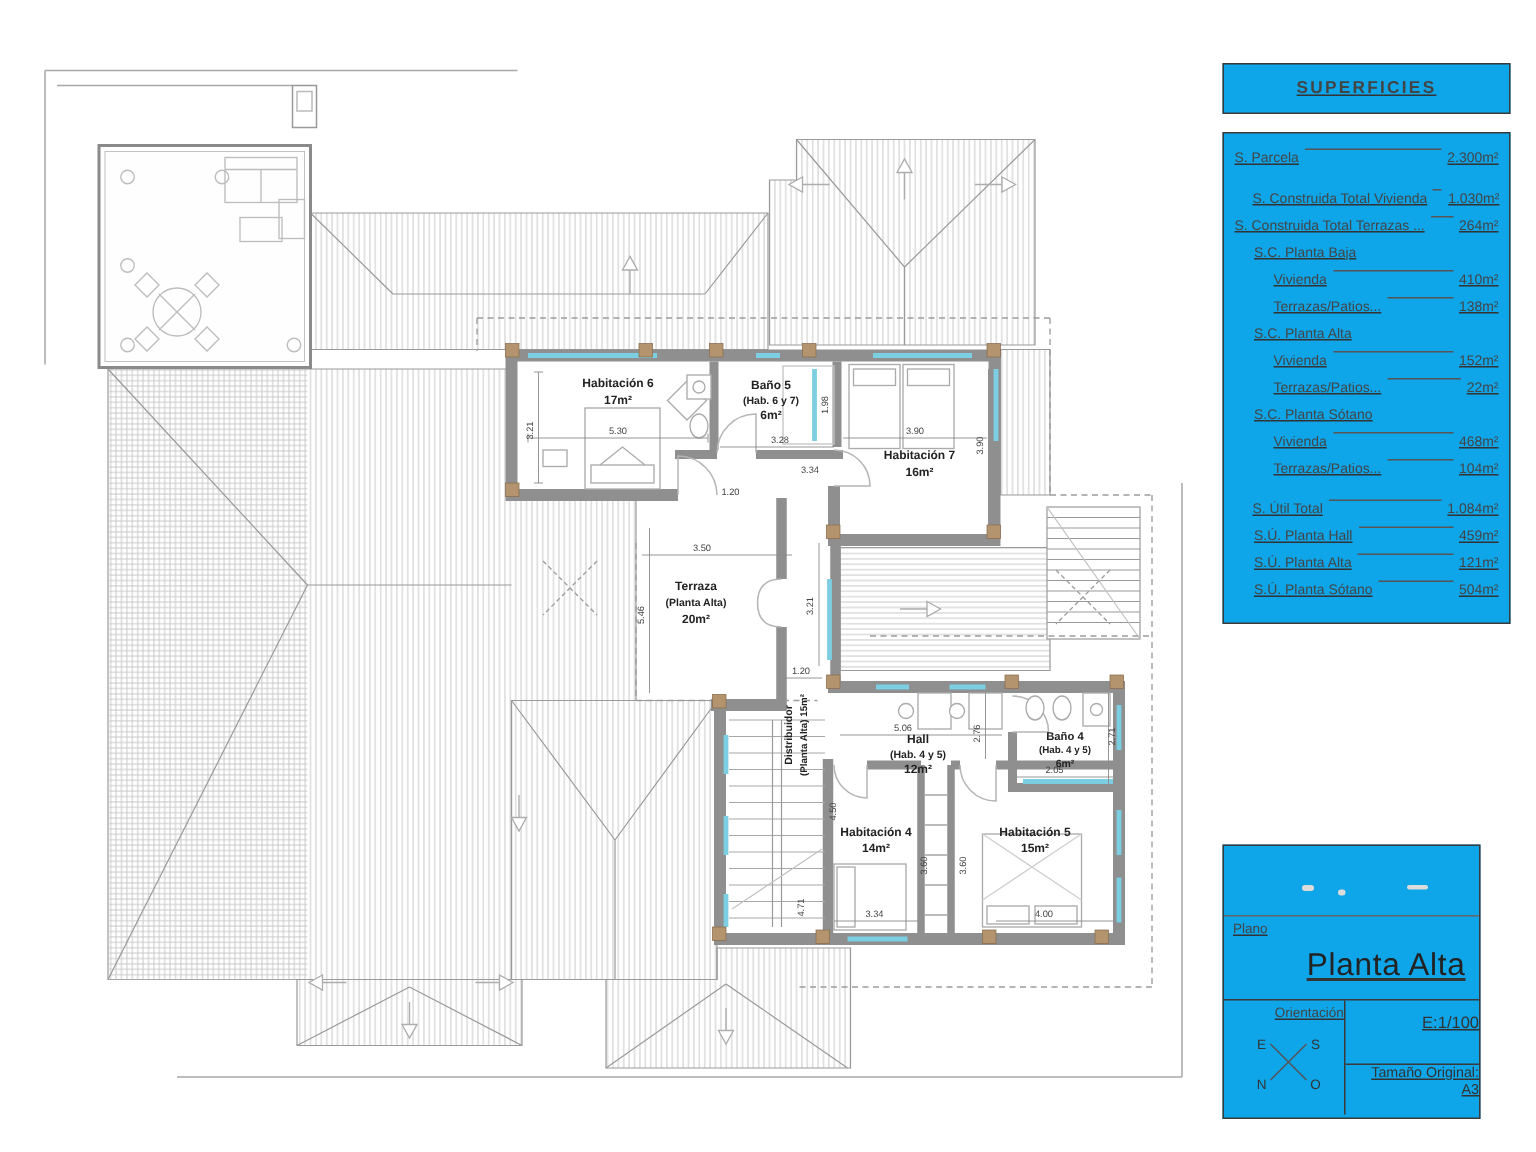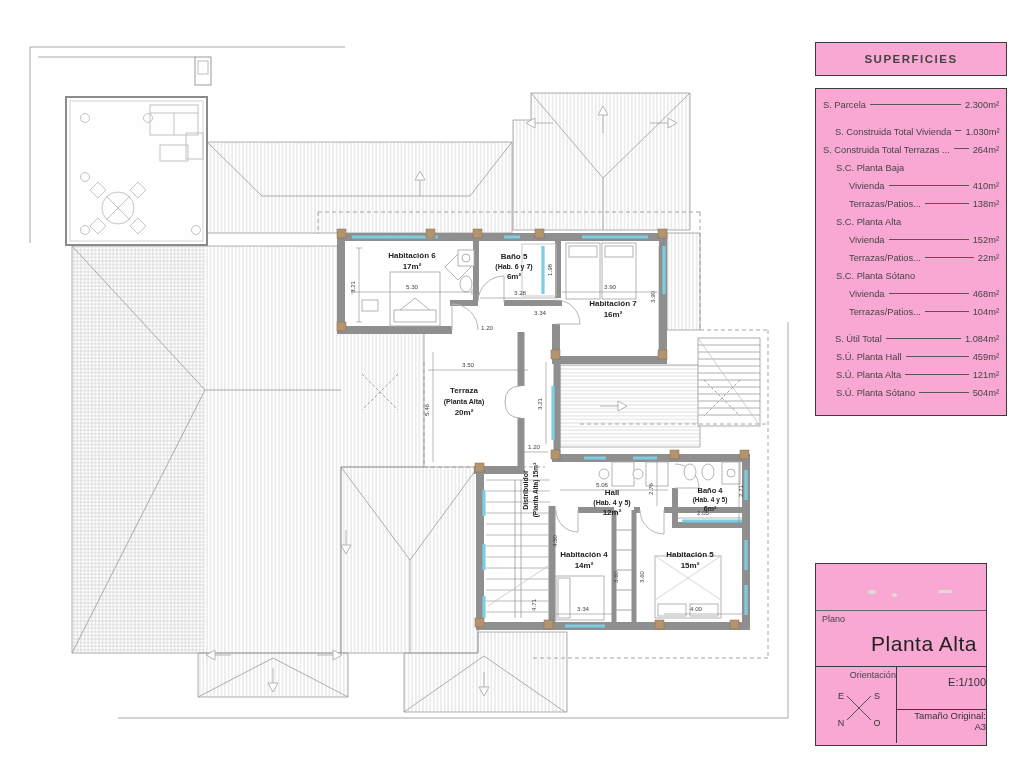--- a/index.html
+++ b/index.html
@@ -1,25 +1,25 @@
 <!DOCTYPE html>
 <html><head>
 <meta charset="utf-8">
 <style>
   html,body{margin:0;padding:0;background:#fff;}
   #page{position:relative;width:1024px;height:768px;background:#fff;overflow:hidden;
         font-family:"Liberation Sans",sans-serif;color:#333;}
   svg text{font-family:"Liberation Sans",sans-serif;}
 
   
-  .panel{position:absolute;background:#f9a8d4;border:1.6px solid #3a3a3a;box-sizing:border-box;}
+  .panel{position:absolute;background:#0ea5e9;border:1.6px solid #3a3a3a;box-sizing:border-box;text-decoration:underline;}
   #sup-header{left:815px;top:42px;width:192px;height:34px;display:flex;align-items:center;justify-content:center;}
   #sup-header .t{font-size:11.5px;font-weight:bold;letter-spacing:1.5px;color:#444;}
   #sup-table{left:815px;top:88px;width:192px;height:328px;padding:10px 7px 6px 7px;}
-  .srow{display:flex;align-items:center;font-size:9.3px;color:#444;line-height:13.5px;margin-bottom:4.6px;}
+  .srow{display:flex;align-items:flex-start;font-size:9.3px;color:#444;line-height:13.5px;margin-bottom:4.6px;}
   .srow .lbl{white-space:nowrap;}
   .srow .lead{flex:1;border-bottom:1px solid #555;margin:0 4px 3px 4px;min-width:6px;}
   .srow .val{white-space:nowrap;text-align:right;}
   .ind1{padding-left:13px;}
   .ind2{padding-left:26px;}
   .gap-lg{margin-top:13px;margin-left:12px;}
 
   
   #titleblock{left:815px;top:563px;width:172px;height:183px;padding:0;}
   .tb-logo{height:46px;border-bottom:1px solid #666;position:relative;}

